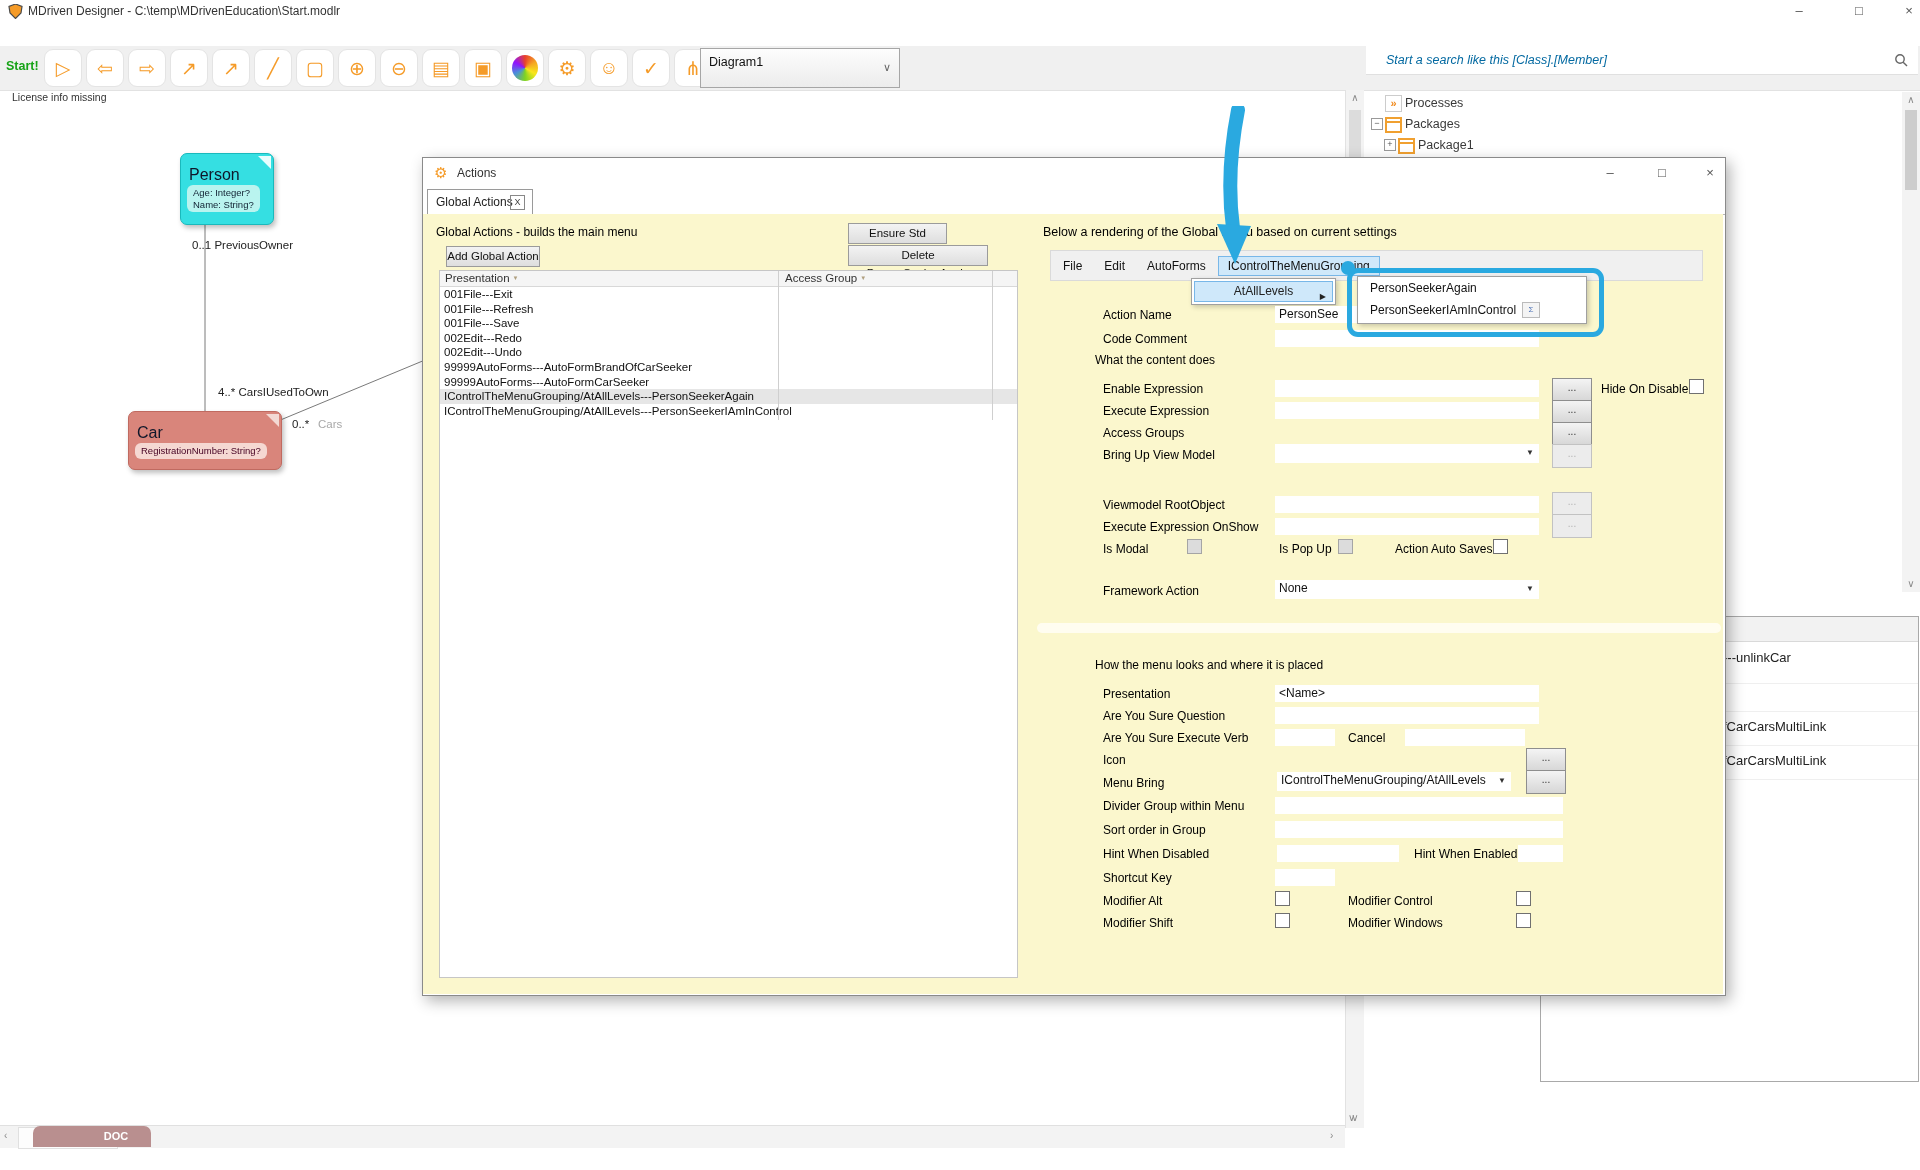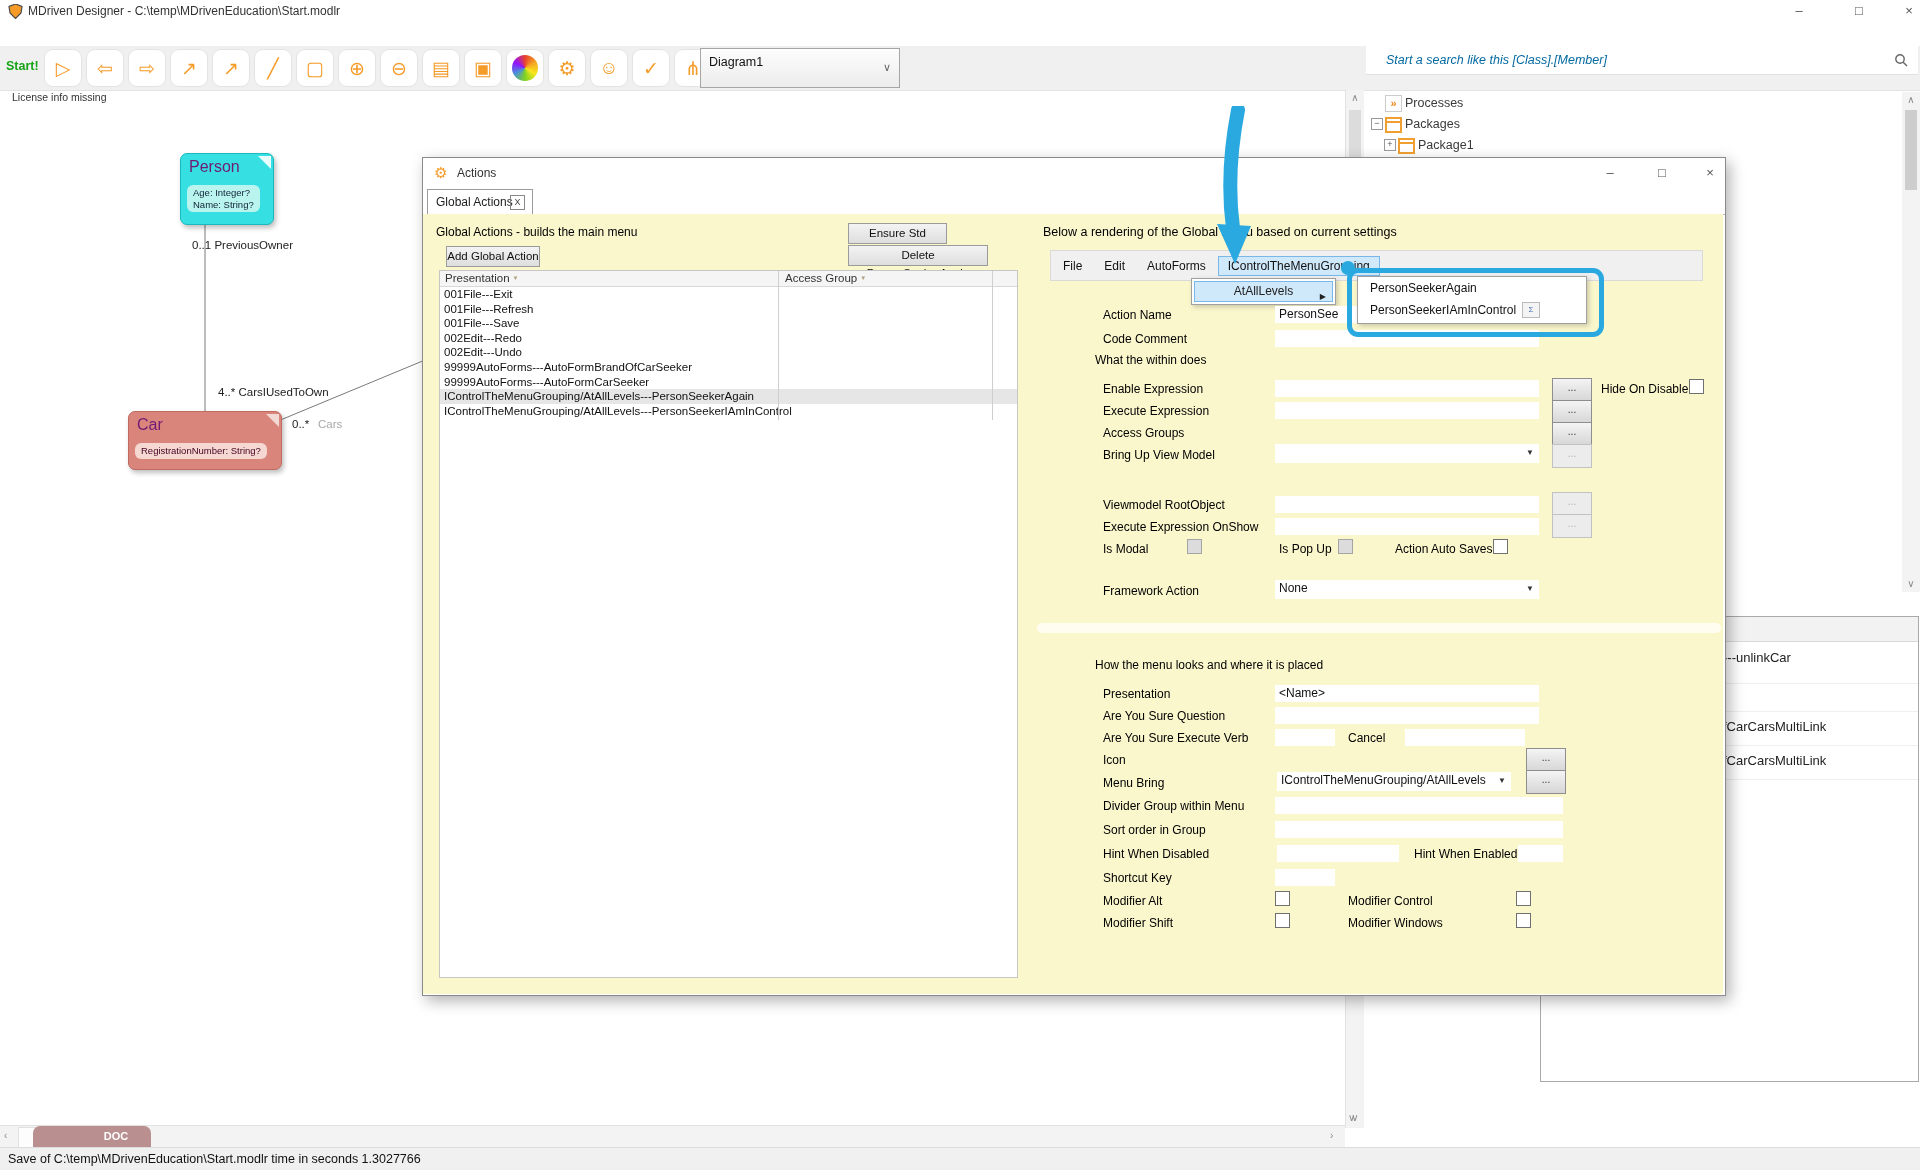--- a/index.html
+++ b/index.html
@@ -19,21 +19,21 @@
     background:conic-gradient(#e8412c,#f5a623,#f8e71c,#7ed321,#4a90d9,#9013fe,#e8412c);}
   #diagram-dd{left:700px;top:48px;width:198px;height:38px;background:linear-gradient(#fdfdfd,#ececec);
     border:1px solid #a6a6a6;}
   #diagram-dd .val{position:absolute;left:8px;top:6px;font-size:12.5px;color:#111;}
   #diagram-dd .chev{position:absolute;right:8px;top:12px;color:#666;font-size:11px;}
   #license-note{left:12px;top:91px;font-size:10.5px;color:#333;}
   
   .cls{border-radius:7px;box-shadow:2px 3px 5px rgba(0,0,0,.25);}
   #person-box{left:180px;top:153px;width:92px;height:70px;background:#35dfe2;border:1px solid #1ab9bc;}
   #car-box{left:128px;top:411px;width:152px;height:57px;background:#d9857b;border:1px solid #c06a60;}
-  .cls-title{position:absolute;left:8px;top:4px;font-size:16px;color:#701a75;}
+  .cls-title{position:absolute;left:8px;top:12px;font-size:16px;color:#0f172a;}
   .fold{position:absolute;right:2px;top:2px;width:0;height:0;border-top:13px solid #e8fdfd;border-left:13px solid transparent;}
   #car-box .fold{border-top-color:#f3d9d4;}
   .attr-box{position:absolute;left:6px;border-radius:6px;font-size:9.5px;color:#123;padding:2px 6px;line-height:11.5px;}
   #person-box .attr-box{top:31px;background:#b9f4ef;}
   #car-box .attr-box{top:31px;background:#f5d8d2;color:#402;}
   .assoc-label{font-size:11.5px;color:#222;}
   .mult-gray{color:#a8a8a8;}
   
   .sb-track{background:#f3f3f3;}
   .sb-arrow{color:#8a8a8a;font-size:10px;text-align:center;}
@@ -270,23 +270,20 @@
     <div class="link-row" style="top:94px;height:34px">
         <span>fCarCarsMultiLink</span>
       </div>
     <div class="link-row" style="top:128px;height:34px">
         <span>fCarCarsMultiLink</span>
       </div>
   </div>
 
   <span class="abs sb-arrow" style="left:1348px;top:1112px">∨</span>
 
-  <div class="abs" id="statusbar">
-    <span>Save of C:\temp\MDrivenEducation\Start.modlr time in seconds 1.3027766</span>
-  </div>
 
   <div class="abs" id="dialog">
     <div id="dlg-title">
       <span class="gear">⚙</span>
       <span class="txt">Actions</span>
       <span class="win-ctl" style="left:1173px">–</span>
       <span class="win-ctl" style="left:1225px">□</span>
       <span class="win-ctl" style="left:1273px">×</span>
     </div>
     <div id="dlg-tabs">
@@ -363,21 +360,21 @@
         <span class="fitem" style="top:4px">PersonSeekerAgain</span>
         <span class="fitem" style="top:26px">PersonSeekerIAmInControl</span>
         <span class="badge" style="top:25px">Σ</span>
       </div>
 
       <span class="flbl" style="left:680px;top:94px">Action Name</span>
       <div class="fld" style="left:852px;top:92px;width:264px">PersonSee</div>
       <span class="flbl" style="left:680px;top:118px">Code Comment</span>
       <div class="fld" style="left:852px;top:116px;width:264px"></div>
 
-      <span class="flbl h15" style="left:672px;top:139px">What the within does</span>
+      <span class="flbl h15" style="left:672px;top:139px">What the content does</span>
 
       <span class="flbl" style="left:680px;top:168px">Enable Expression</span>
       <div class="fld" style="left:852px;top:166px;width:264px"></div>
       <div class="dots" style="left:1129px;top:164px">...</div>
       <span class="flbl" style="left:1178px;top:168px">Hide On Disable</span>
       <div class="cb" style="left:1266px;top:165px"></div>
 
       <span class="flbl" style="left:680px;top:190px">Execute Expression</span>
       <div class="fld" style="left:852px;top:188px;width:264px"></div>
       <div class="dots" style="left:1129px;top:186px">...</div>

